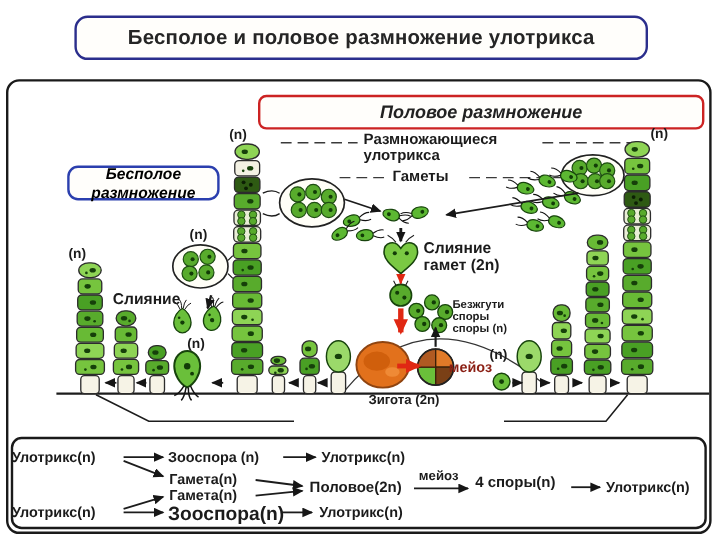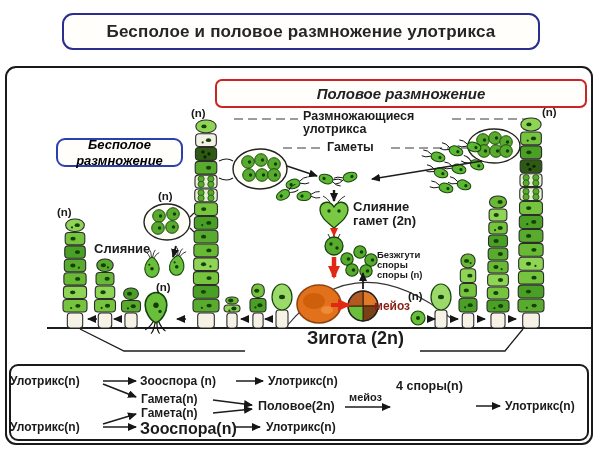--- a/index.html
+++ b/index.html
@@ -417,34 +417,34 @@
   <div class="lbl" style="left:353px;top:200px;font-size:13px">
     <span>Слияние</span>
     <span>гамет (2n)</span>
   </div>
   <div class="lbl" style="left:377px;top:250px;font-size:9.5px">
     <span>Безжгути</span>
     <span>споры</span>
     <span>споры (n)</span>
   </div>
   <div class="lbl" id="lbl-meiosis" style="left:374px;top:300px;font-size:12px">мейоз</div>
-  <div class="lbl" style="left:307px;top:329px;font-size:18px">Зигота (2n)</div>
+  <div class="lbl" style="left:307px;top:329px;font-size:11px">Зигота (2n)</div>
 
   <div class="lbl" style="left:191px;top:107px;font-size:11.5px">(n)</div>
   <div class="lbl" style="left:542px;top:106px;font-size:11.5px">(n)</div>
   <div class="lbl" style="left:57px;top:206px;font-size:11.5px">(n)</div>
   <div class="lbl" style="left:158px;top:190px;font-size:11.5px">(n)</div>
   <div class="lbl" style="left:156px;top:281px;font-size:11.5px">(n)</div>
   <div class="lbl" style="left:408px;top:290px;font-size:11.5px">(n)</div>
 
   <div class="lbl" style="left:10px;top:375px;font-size:12px">Улотрикс(n)</div>
   <div class="lbl" style="left:140px;top:375px;font-size:12px">Зооспора (n)</div>
   <div class="lbl" style="left:268px;top:375px;font-size:12px">Улотрикс(n)</div>
   <div class="lbl" style="left:141px;top:393px;font-size:12px">Гамета(n)</div>
   <div class="lbl" style="left:141px;top:407px;font-size:12px">Гамета(n)</div>
   <div class="lbl" style="left:258px;top:400px;font-size:12.5px">Половое(2n)</div>
   <div class="lbl" id="lbl-flow-meiosis" style="left:349px;top:392px;font-size:11px;color:#1b1b1b">мейоз</div>
-  <div class="lbl" style="left:396px;top:380px;font-size:12.5px">4 споры(n)</div>
+  <div class="lbl" style="left:396px;top:396px;font-size:12.5px">4 споры(n)</div>
   <div class="lbl" style="left:505px;top:400px;font-size:12px">Улотрикс(n)</div>
   <div class="lbl" style="left:10px;top:421px;font-size:12px">Улотрикс(n)</div>
   <div class="lbl" style="left:140px;top:421px;font-size:16px">Зооспора(n)</div>
   <div class="lbl" style="left:266px;top:421px;font-size:12px">Улотрикс(n)</div>
 </div>
 
 </body></html>

